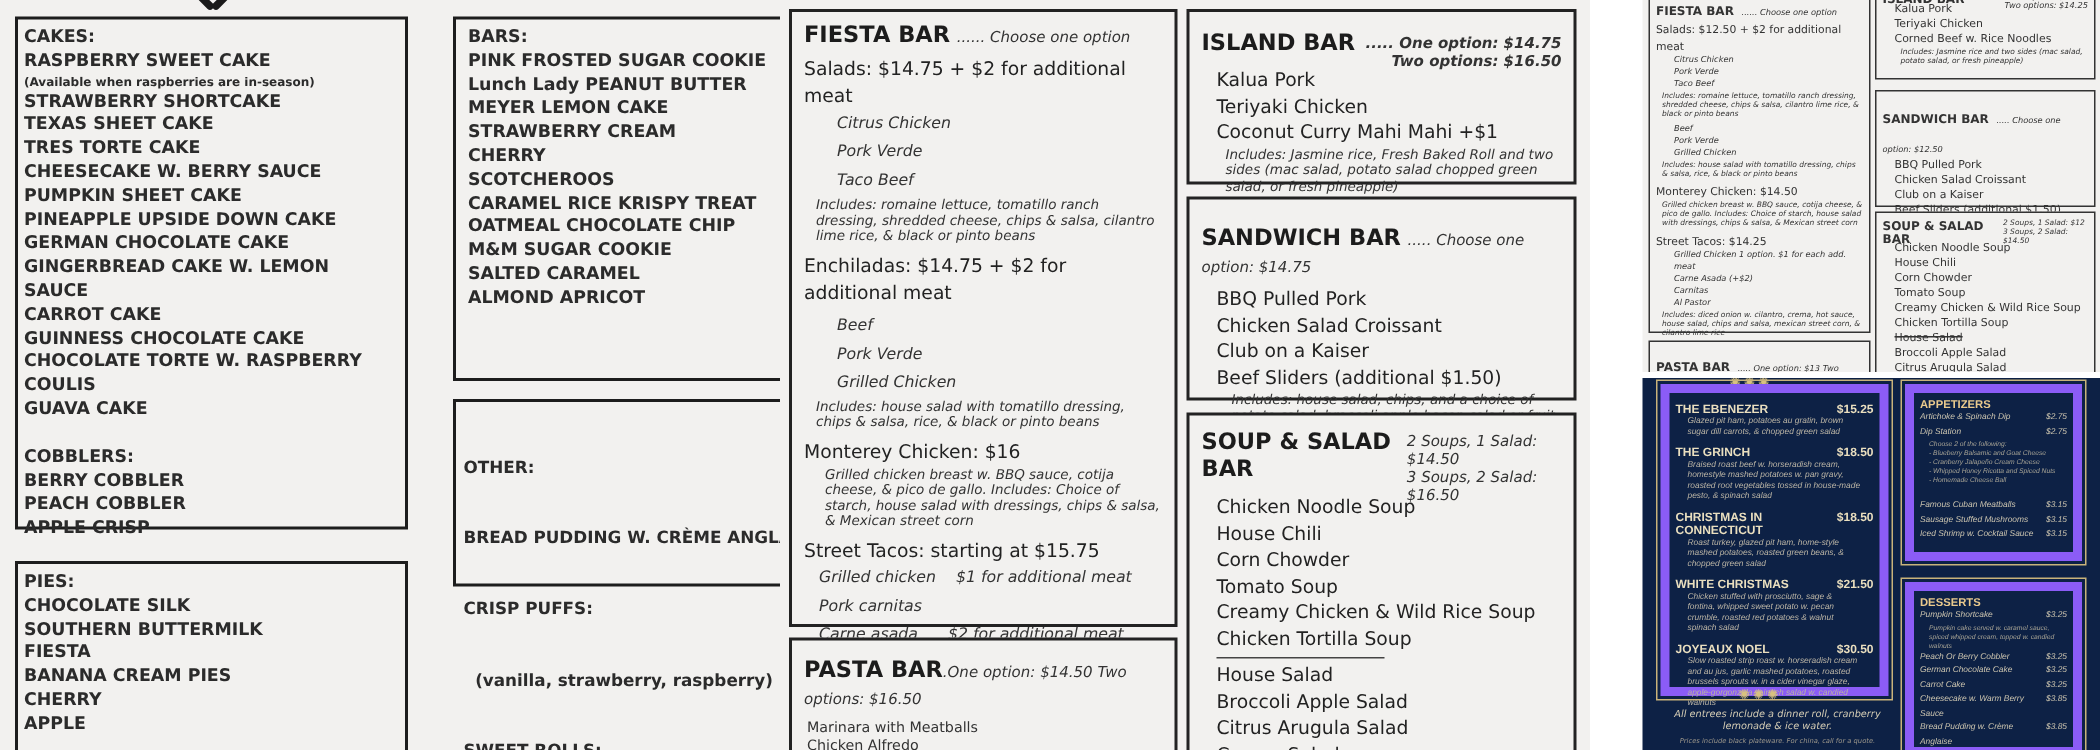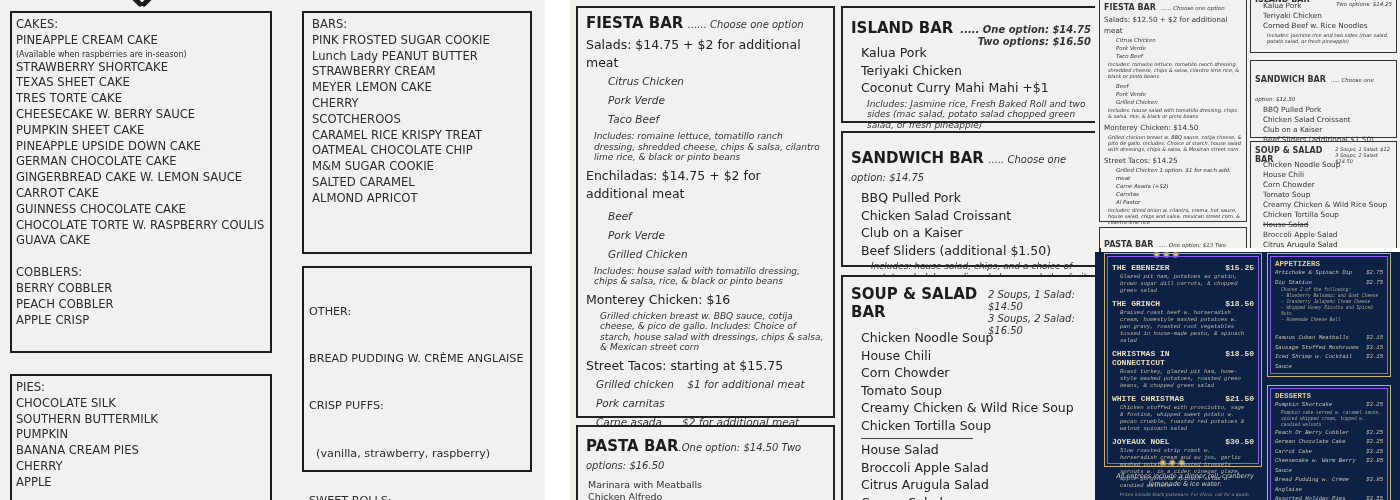--- a/index.html
+++ b/index.html
@@ -1,26 +1,26 @@
 <!DOCTYPE html>
 <html><head>
 <meta charset="utf-8">
 <style>
   * { box-sizing: border-box; margin: 0; padding: 0; }
   html, body { width: 1400px; height: 500px; overflow: hidden; background: #fff; }
   body { position: relative; font-family: "Liberation Sans", sans-serif; color: #222; }
 
   .panel { position: absolute; top: 0; height: 500px; overflow: hidden; background: #f2f1ef; }
   .p1 { left: 0; width: 545px; }
-  .p2 { left: 570px; width: 540px; }
+  .p2 { left: 520px; width: 540px; }
   .p3 { left: 1095px; width: 305px; height: 248px; }
   .p4 { left: 1095px; top: 252px; width: 305px; height: 248px; background: #0d2145; }
 
   .box { position: absolute; border: 2px solid #1d1d1d; background: #f2f1ef; }
-  .dess { font-family: "DejaVu Sans", sans-serif; font-weight: normal; font-size: 11.6px; line-height: 15.8px; color: #2b2b2b; padding: 4px 4px; }
+  .dess { font-family: "DejaVu Sans", sans-serif; font-weight: bold; font-size: 11.6px; line-height: 15.8px; color: #2b2b2b; padding: 4px 4px; }
   .dess .small { font-size: 8px; line-height: 11px; }
   .dess .gap-line { height: 16px; }
 
   .scissors { position: absolute; left: 128px; top: -8px; width: 28px; height: 16px; }
 
   
   .cbox { position: absolute; border: 2px solid #222; background: #f2f1ef; padding: 6px 8px; }
   .ctitle { font-family: "DejaVu Sans", sans-serif; font-weight: bold; font-size: 15px; color: #1c1c1c; }
   .cnote { font-family: "DejaVu Sans", sans-serif; font-style: italic; font-size: 10px; color: #333; }
   .cline { font-family: "DejaVu Sans", sans-serif; font-size: 12.5px; color: #222; line-height: 18px; }
@@ -32,39 +32,39 @@
   
   .mbox { position: absolute; border: 1.5px solid #333; background: #f2f1ef; padding: 2px 4px; font-family: "DejaVu Sans", sans-serif; color: #333; }
   .mtitle { font-weight: bold; font-size: 8px; }
   .mnote { font-style: italic; font-size: 5.5px; }
   .mline { font-size: 7.2px; line-height: 11px; }
   .mopt { font-style: italic; font-size: 5.5px; line-height: 8px; padding-left: 12px; }
   .minc { font-style: italic; font-size: 5px; line-height: 6px; padding-left: 4px; margin: 1px 0 3px; }
   .mitem { font-size: 7.3px; line-height: 10px; padding-left: 8px; }
 
   
-  .hbox { position: absolute; border: 1px solid #8b5cf6; outline: 1px solid #c9b37a; outline-offset: 2px; font-family: Liberation Mono, monospace; color: #e8dfc5; }
+  .hbox { position: absolute; border: 6px solid #8b5cf6; outline: 1px solid #c9b37a; outline-offset: 2px; font-family: Liberation Sans, sans-serif; color: #e8dfc5; }
   .hname { font-weight: bold; font-size: 8px; color: #eadfbf; display: flex; justify-content: space-between; }
   .hdesc { font-style: italic; font-size: 5.6px; line-height: 7px; color: #b9b3a4; padding: 1px 8px 5px 8px; }
   .htitle { font-weight: bold; font-size: 7.5px; color: #e9c98d; }
   .hitem { font-style: italic; font-size: 5.6px; color: #c9c2ae; display: flex; justify-content: space-between; line-height: 9.5px; }
   .hsub { font-style: italic; font-size: 4.5px; color: #a9a596; line-height: 6px; padding-left: 6px; }
   .stars { position: absolute; color: #d8c27f; font-size: 9px; letter-spacing: 2px; }
 </style>
 </head>
 <body>
 
 <div class="panel p1">
   <svg class="scissors" viewBox="0 0 28 16">
     <path d="M2 2 L12 12 M26 2 L16 12" stroke="#1a1a1a" stroke-width="5" stroke-linecap="round"></path>
   </svg>
 
   <div class="box dess" style="left:10px;top:11px;width:262px;height:342px;">
     <div>CAKES:</div>
-    <div>PINEAPPLE CREAM CAKE</div>
+    <div>RASPBERRY SWEET CAKE</div>
     <div class="small">(Available when raspberries are in-season)</div>
     <div>STRAWBERRY SHORTCAKE</div>
     <div>TEXAS SHEET CAKE</div>
     <div>TRES TORTE CAKE</div>
     <div>CHEESECAKE W. BERRY SAUCE</div>
     <div>PUMPKIN SHEET CAKE</div>
     <div>PINEAPPLE UPSIDE DOWN CAKE</div>
     <div>GERMAN CHOCOLATE CAKE</div>
     <div>GINGERBREAD CAKE W. LEMON SAUCE</div>
     <div>CARROT CAKE</div>
@@ -75,42 +75,42 @@
     <div>COBBLERS:</div>
     <div>BERRY COBBLER</div>
     <div>PEACH COBBLER</div>
     <div>APPLE CRISP</div>
   </div>
 
   <div class="box dess" style="left:10px;top:374px;width:262px;height:140px;">
     <div>PIES:</div>
     <div>CHOCOLATE SILK</div>
     <div>SOUTHERN BUTTERMILK</div>
-    <div>PUMPKIN</div>
+    <div>FIESTA</div>
     <div>BANANA CREAM PIES</div>
     <div>CHERRY</div>
     <div>APPLE</div>
   </div>
 
   <div class="box dess" style="left:302px;top:11px;width:230px;height:243px;padding-left:8px;">
     <div>BARS:</div>
     <div>PINK FROSTED SUGAR COOKIE</div>
     <div>Lunch Lady PEANUT BUTTER</div>
+    <div>MEYER LEMON CAKE</div>
     <div>STRAWBERRY CREAM</div>
-    <div>MEYER LEMON CAKE</div>
     <div>CHERRY</div>
     <div>SCOTCHEROOS</div>
     <div>CARAMEL RICE KRISPY TREAT</div>
     <div>OATMEAL CHOCOLATE CHIP</div>
     <div>M&amp;M SUGAR COOKIE</div>
     <div>SALTED CARAMEL</div>
     <div>ALMOND APRICOT</div>
   </div>
 
-  <div class="box dess" style="left:302px;top:266px;width:230px;height:206px;padding-left:5px;white-space:pre;font-size:11.2px;">
+  <div class="box dess" style="left:302px;top:266px;width:230px;height:125px;padding-left:5px;white-space:pre;font-size:11.2px;">
     <div>OTHER:</div>
     <div>BREAD PUDDING W. CRÈME ANGLAISE</div>
     <div>CRISP PUFFS:</div>
     <div>  (vanilla, strawberry, raspberry)</div>
     <div>SWEET ROLLS:</div>
     
     
     
     
   </div>

